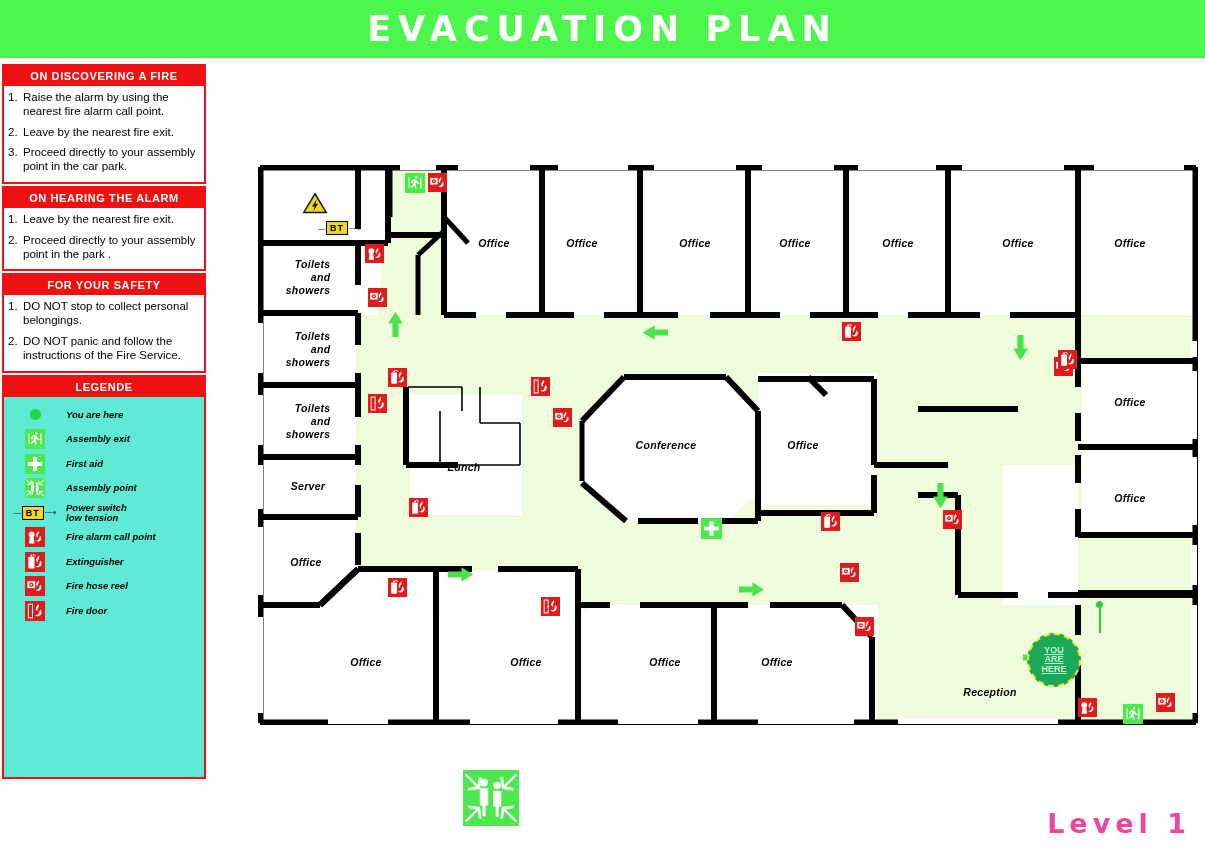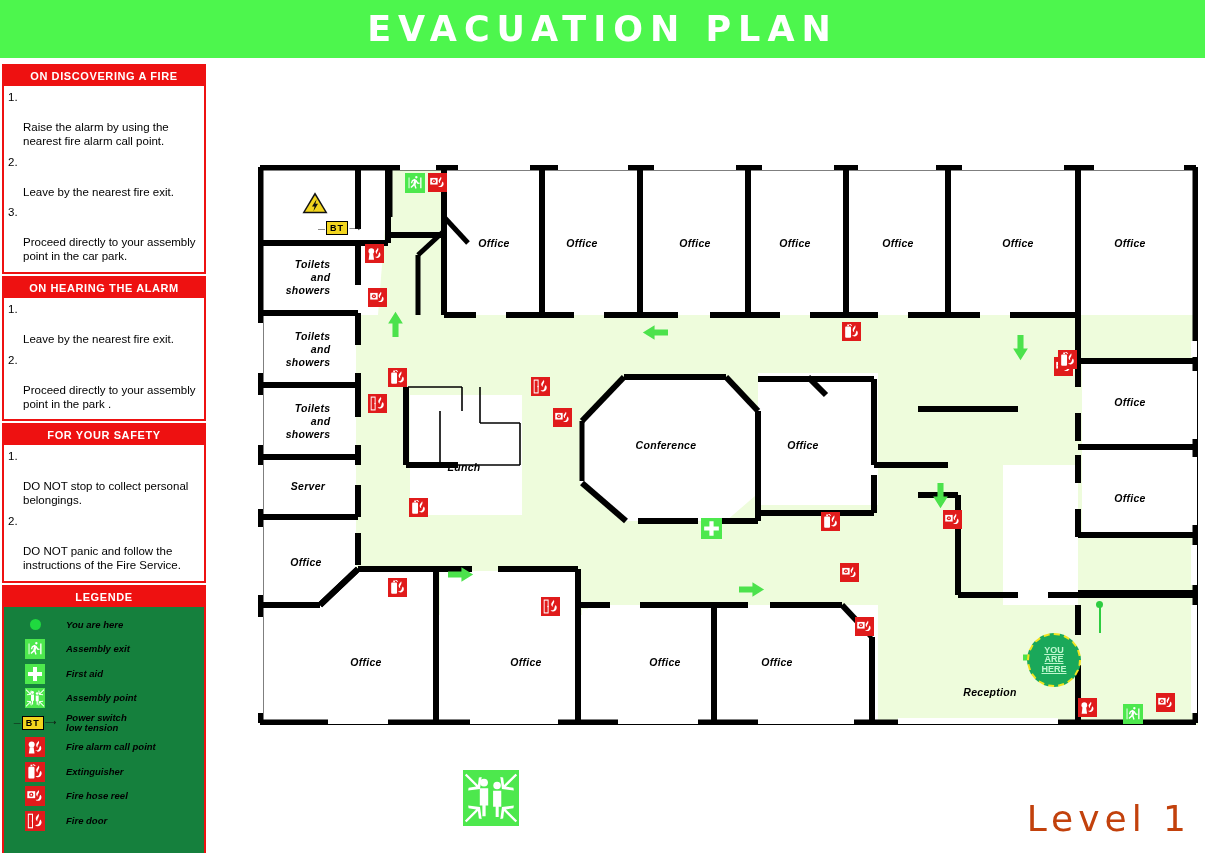--- a/index.html
+++ b/index.html
@@ -15,24 +15,24 @@
 
   
   #sidebar{position:absolute;left:2px;top:64px;width:204px;height:787px;}
   .panel{border:2px solid #EE1111;margin-bottom:2px;background:#fff;}
   .panel-head{background:#EE1111;color:#ffffff;text-align:center;
               font-size:11px;font-weight:bold;letter-spacing:.6px;padding:4px 0 4px 0;}
   .panel-body{background:#ffffff;padding:5px 4px 6px 4px;}
   .step{display:flex;font-size:11.5px;color:#000;line-height:1.2;margin-bottom:7px;}
   .step:last-child{margin-bottom:2px;}
   .step-num{width:15px;flex:0 0 15px;}
-  .step-txt{flex:1;margin-top:30px;}
+  .step-txt{flex:1;}
 
   
-  #legend-panel{border:2px solid #EE1111;background:#15803d;height:400px;}
+  #legend-panel{border:2px solid #EE1111;background:#5eead4;height:400px;}
   #legend-body{padding:6px 0 0 0;}
   .leg-row{display:flex;align-items:center;height:24.5px;}
   .leg-ico{width:62px;flex:0 0 62px;display:flex;align-items:center;justify-content:center;}
   .leg-lbl{font-size:9.5px;font-style:italic;color:#000;line-height:1.05;font-weight:600;}            
   svg{display:block;}
 
   
   #plan{position:absolute;left:258px;top:165px;width:940px;height:560px;}
   #plan svg{position:absolute;left:0;top:0;}
 
@@ -45,22 +45,22 @@
 
   
   #yah{position:absolute;width:50px;height:50px;border-radius:50%;
        background:#1AA85A;border:2px dashed #F2E420;
        display:flex;flex-direction:column;align-items:center;justify-content:center;
        color:#BFF7CF;font-size:9px;font-weight:bold;line-height:1.05;text-align:center;}
   #yah-stem{position:absolute;width:2px;background:#2ECC40;}
   #yah-dot{position:absolute;width:7px;height:7px;border-radius:50%;background:#2ECC40;}
 
   
-  #level{position:absolute;right:14px;bottom:14px;color:#c2410c;font-size:36px;
-         font-weight:normal;letter-spacing:5px;font-family:"DejaVu Sans",sans-serif;}
+  #level{position:absolute;right:14px;bottom:14px;color:#ec4899;font-size:27px;
+         font-weight:bold;letter-spacing:5px;font-family:"DejaVu Sans",sans-serif;}
 
   
   #assembly-big{position:absolute;left:463px;top:770px;}
 </style>
 </head>
 <body>
 
 <div id="header">
   <div id="header-title">EVACUATION PLAN</div>
 </div>

